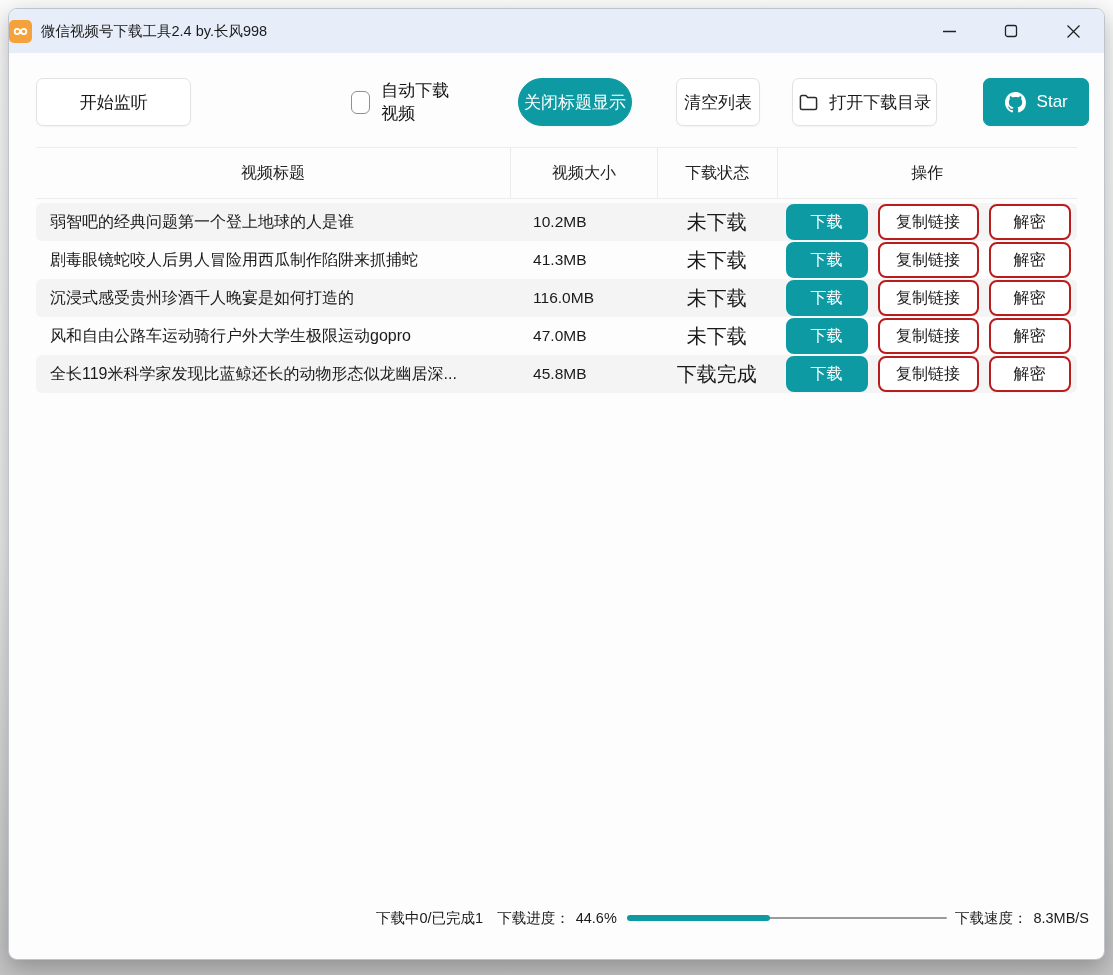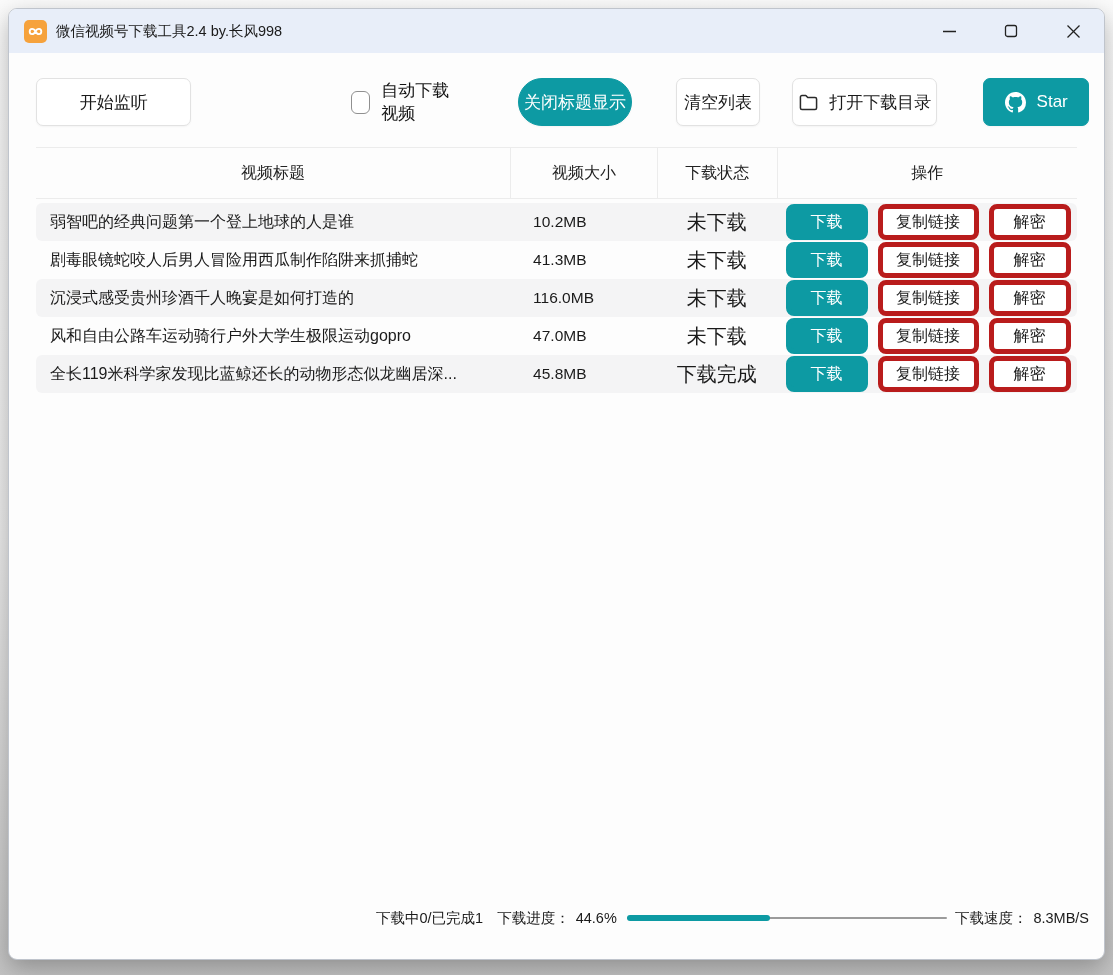--- a/index.html
+++ b/index.html
@@ -13,21 +13,21 @@
   .window {
     position:absolute; left:8px; top:8px; width:1097px; height:952px;
     background:#fdfdfd; border-radius:9px;
     border:1px solid #bfc4cc;
     box-shadow:0 8px 24px rgba(0,0,0,.28);
     overflow:hidden;
   }
   
   .titlebar {
     height:44px; background:#e8eef9;
-    display:flex; align-items:center; padding-left:15px;
+    display:flex; align-items:center; 
   }
   .app-icon {
     width:23px; height:23px; border-radius:5px; background:#f6a23c;
     display:flex; align-items:center; justify-content:center; flex:0 0 auto;
   }
   .app-icon svg { display:block; }
   .titlebar-title { font-size:14.5px; margin-left:9px; color:#1b1b1b; }
   .win-controls { margin-left:auto; display:flex; align-items:center; height:100%; }
   .win-btn {
     width:62px; height:100%; display:flex; align-items:center; justify-content:center;
@@ -65,21 +65,21 @@
   .tbody { margin-top:4px; }
   .tr { display:flex; height:38px; align-items:center; border-radius:6px; }
   .tr:nth-child(odd) { background:#f4f4f5; }
   .td { font-size:16px; color:#1a1a1a; }
   .td-title { width:475px; padding-left:14px; white-space:nowrap; overflow:hidden; }
   .td-size  { width:147px; padding-left:23px; font-size:15.5px; }
   .td-status{ width:120px; text-align:center; font-size:20px; }
   .td-action{ width:301px; display:flex; align-items:center; padding-left:9px; gap:10px; }
   .abtn {
     height:36px; border-radius:8px; font-size:16px; font-family:inherit;
-    border:5px solid #b91c1c; background:#fff; color:#1a1a1a; cursor:pointer;
+    border:2px solid #b91c1c; background:#fff; color:#1a1a1a; cursor:pointer;
   }
   .abtn.dl { width:82px; background:var(--accent); border-color:var(--accent); color:#fff; }
   .abtn.copy { width:101px; }
   .abtn.dec { width:82px; }
   
   .statusbar {
     position:absolute; left:0; right:0; bottom:16px; height:44px;
     display:flex; align-items:center; padding:0 15px 6px 0; font-size:14.5px; color:#1a1a1a;
   }
   .sb-counts { margin-left:367px; }

